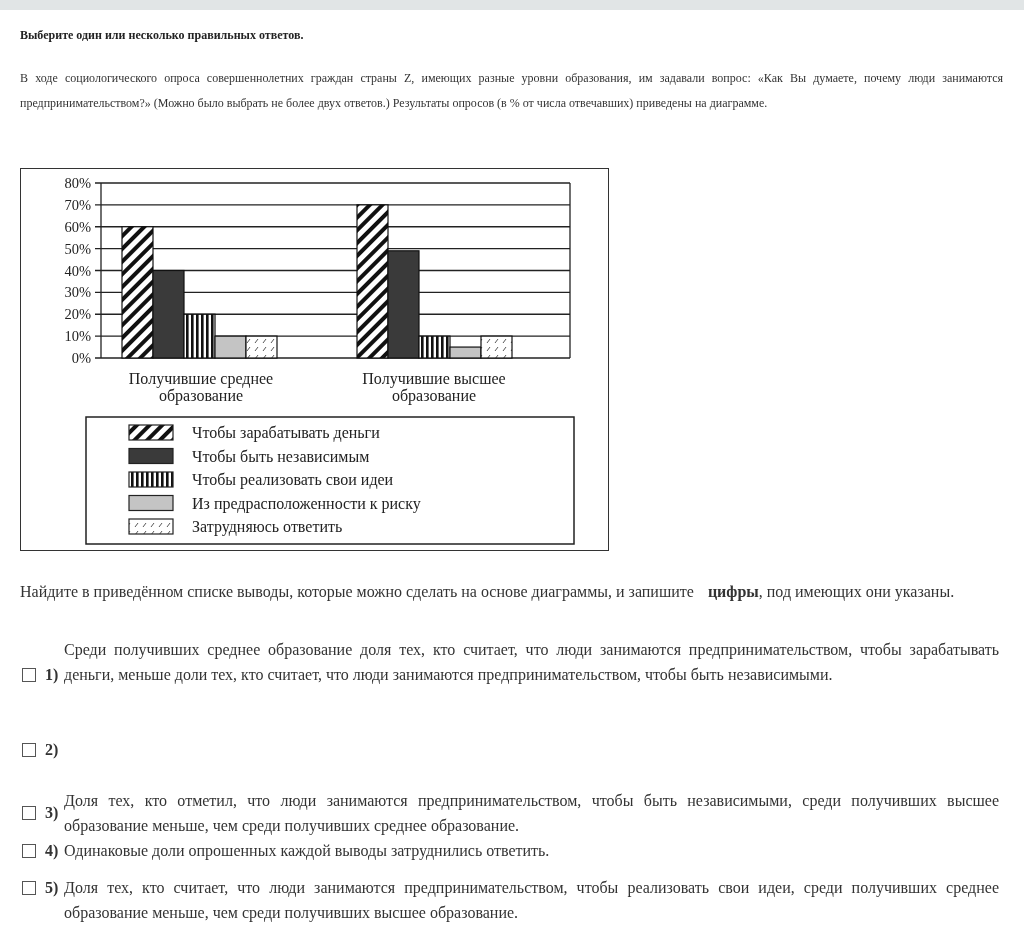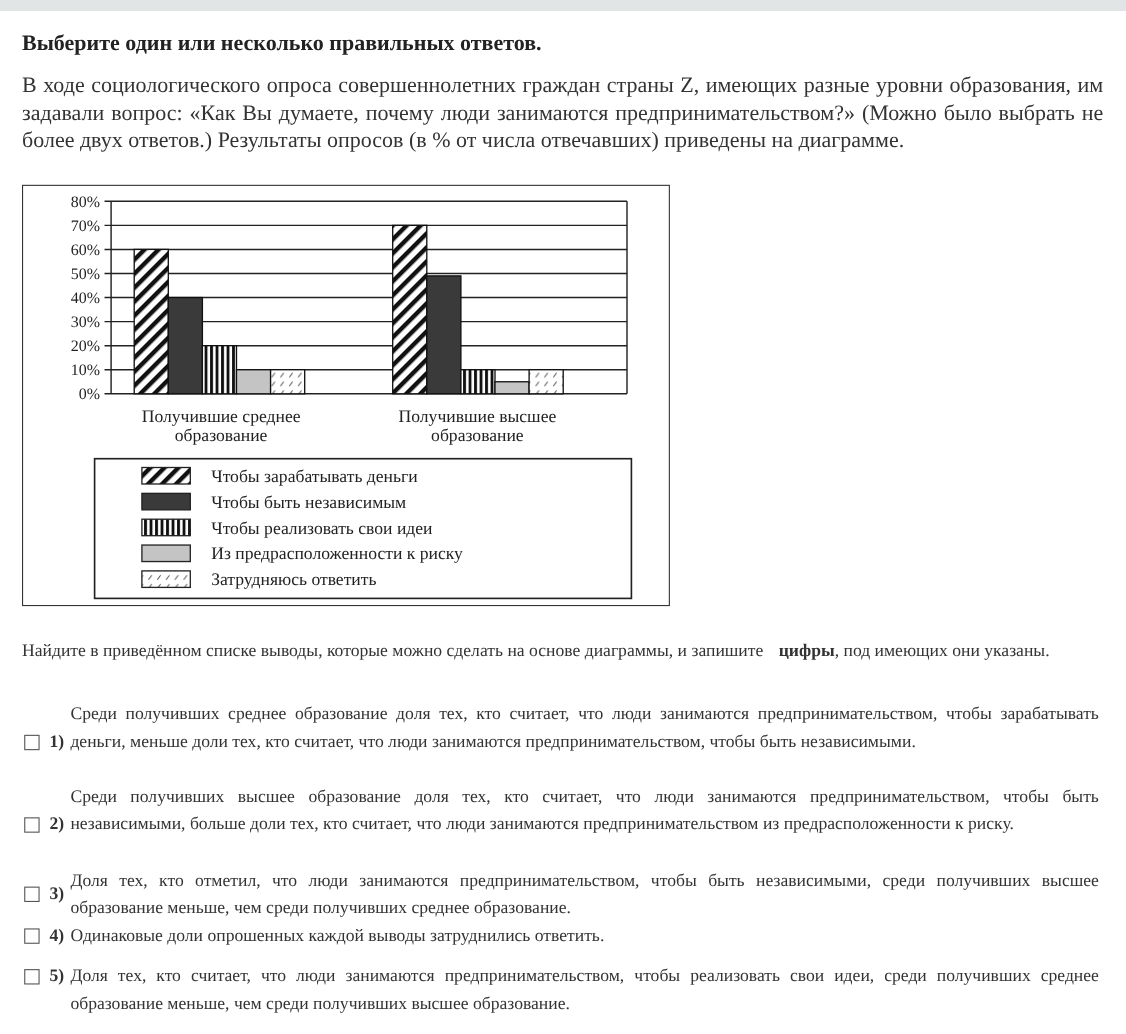--- a/index.html
+++ b/index.html
@@ -1,20 +1,20 @@
 <!DOCTYPE html>
 <html><head>
 <meta charset="utf-8">
 <style>
   html, body { margin:0; padding:0; background:#ffffff; }
   body { width:1024px; height:940px; position:relative; overflow:hidden;
          font-family:"Liberation Serif","DejaVu Serif",serif; color:#222; }
   .topbar { position:absolute; left:0; top:0; width:1024px; height:10px; background:#e1e5e6; }
-  .instruction { position:absolute; left:20px; top:28px; font-weight:bold; font-size:20px; color:#222; }
-  .intro { position:absolute; left:20px; top:66px; width:983px; font-size:20px; line-height:25px; text-align:justify; color:#333; }
+  .instruction { position:absolute; left:20px; top:28px; font-weight:bold; font-size:12px; color:#222; }
+  .intro { position:absolute; left:20px; top:66px; width:983px; font-size:12px; line-height:25px; text-align:justify; color:#333; }
   .chart-frame { position:absolute; left:20px; top:168px; width:589px; height:383px; border:1.5px solid #333; box-sizing:border-box; background:#fff; }
   .chart-frame svg { position:absolute; left:0; top:0; }
   .task { position:absolute; left:20px; top:579px; width:983px; font-size:16px; line-height:25px; text-align:justify; color:#333; }
   .task .kw { font-weight:bold; margin-left:10px; }
   .opt { position:absolute; left:20px; width:983px; font-size:16px; line-height:25px; color:#333; }
   .opt .cb { position:absolute; left:2px; width:14px; height:14px; border:1px solid #555; background:#fff; box-sizing:border-box; cursor:pointer; }
   .opt .num { position:absolute; left:25px; font-weight:bold; }
   .opt .txt { position:absolute; left:44px; width:935px; text-align:justify; }
 </style>
 </head>
@@ -107,21 +107,20 @@
 
 <div class="opt" style="top:637px;height:75px;">
   <div class="cb" style="top:31px;"></div>
   <span class="num" style="top:25px;">1)</span>
   <div class="txt" style="top:0;text-indent:0;">Среди получивших среднее образование доля тех, кто считает, что люди занимаются предпринимательством, чтобы зарабатывать деньги, меньше доли тех, кто считает, что люди занимаются предпринимательством, чтобы быть независимыми.</div>
 </div>
 
 <div class="opt" style="top:712px;height:75px;">
   <div class="cb" style="top:31px;"></div>
   <span class="num" style="top:25px;">2)</span>
-  <div class="txt" style="top: 0px; text-indent: 0px;">Среди получивших высшее образование доля тех, кто считает, что люди занимаются предпринимательством, чтобы быть независимыми, больше доли тех, кто считает, что люди занимаются предпринимательством из предрасположенности к риску.</div>
 </div>
 
 <div class="opt" style="top:788px;height:50px;">
   <div class="cb" style="top:18px;"></div>
   <span class="num" style="top:12px;">3)</span>
   <div class="txt" style="top:0;">Доля тех, кто отметил, что люди занимаются предпринимательством, чтобы быть независимыми, среди получивших высшее образование меньше, чем среди получивших среднее образование.</div>
 </div>
 
 <div class="opt" style="top:838px;height:25px;">
   <div class="cb" style="top:6px;"></div>

